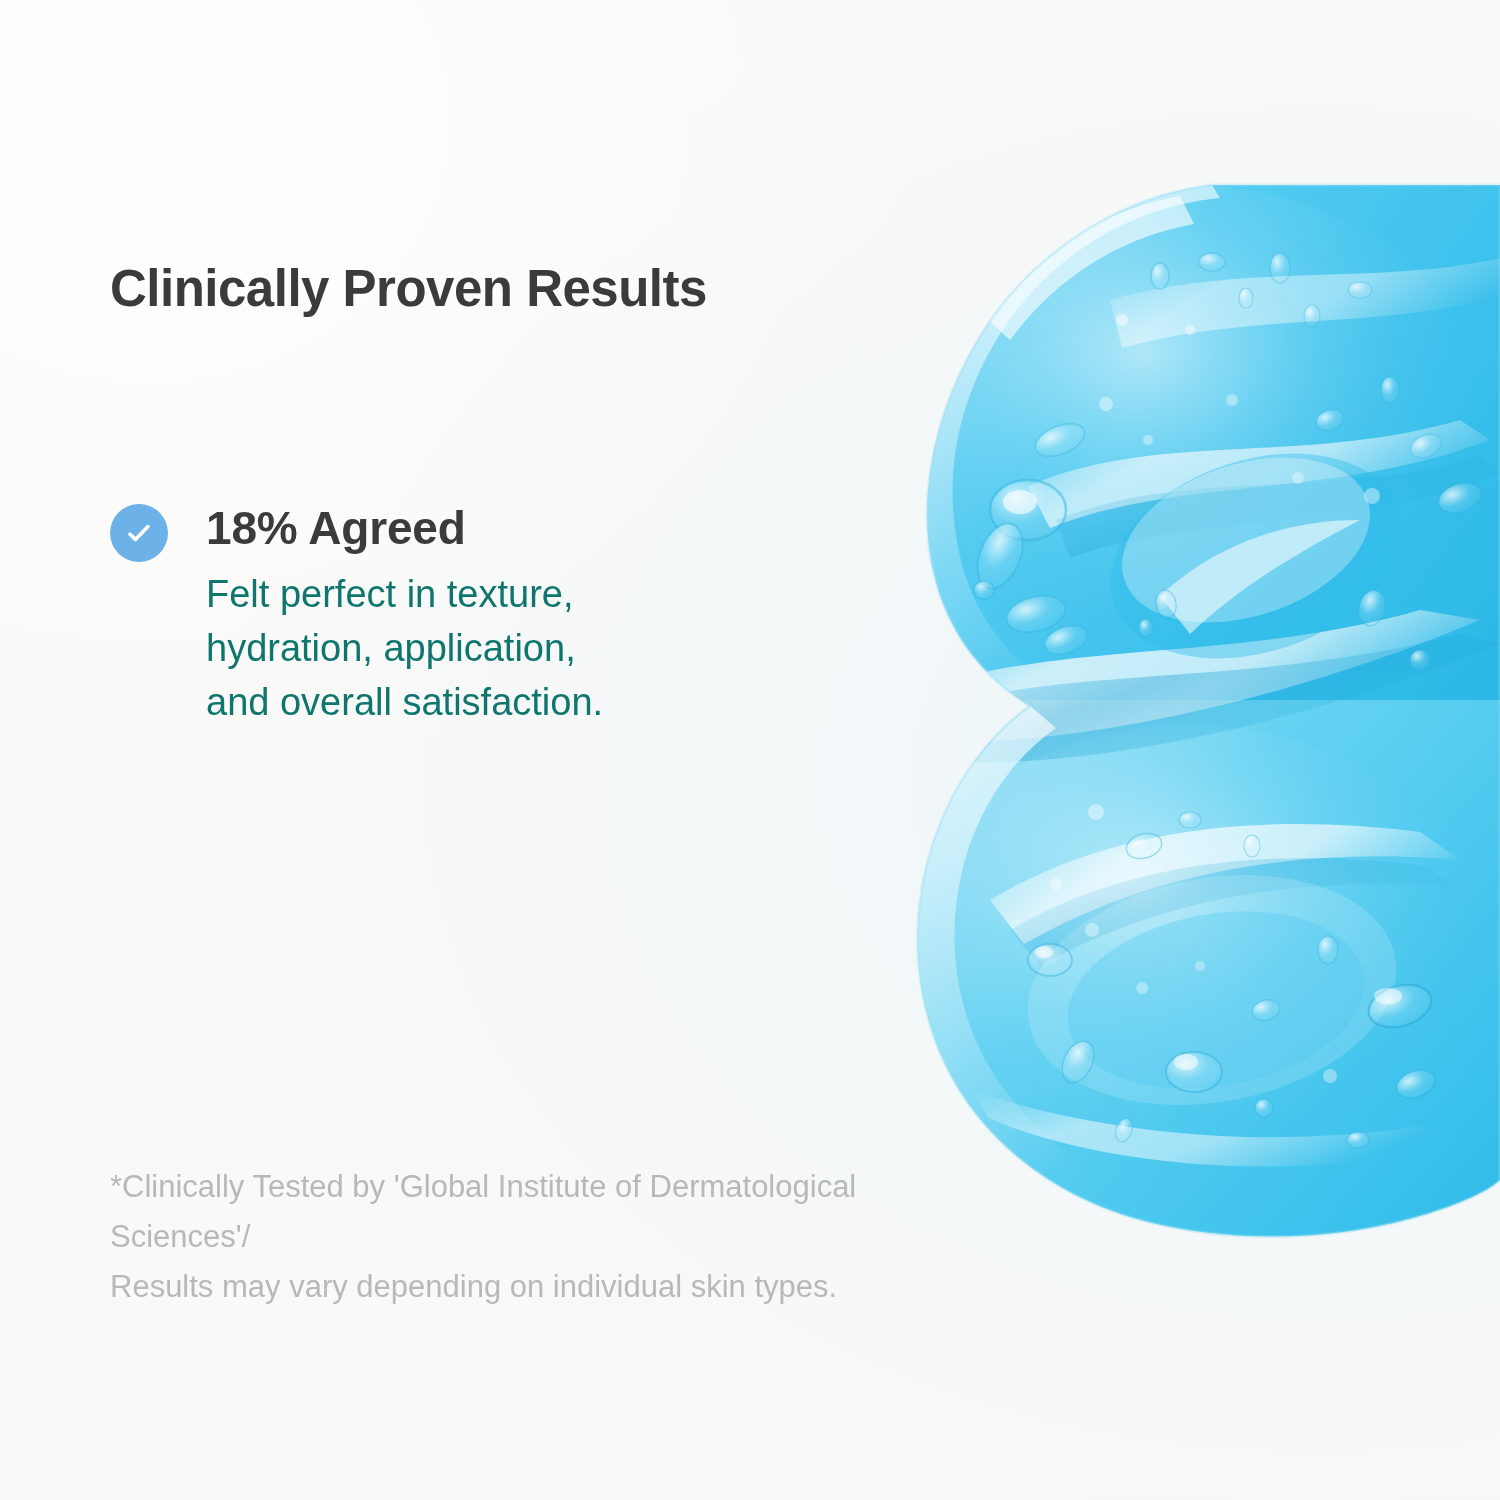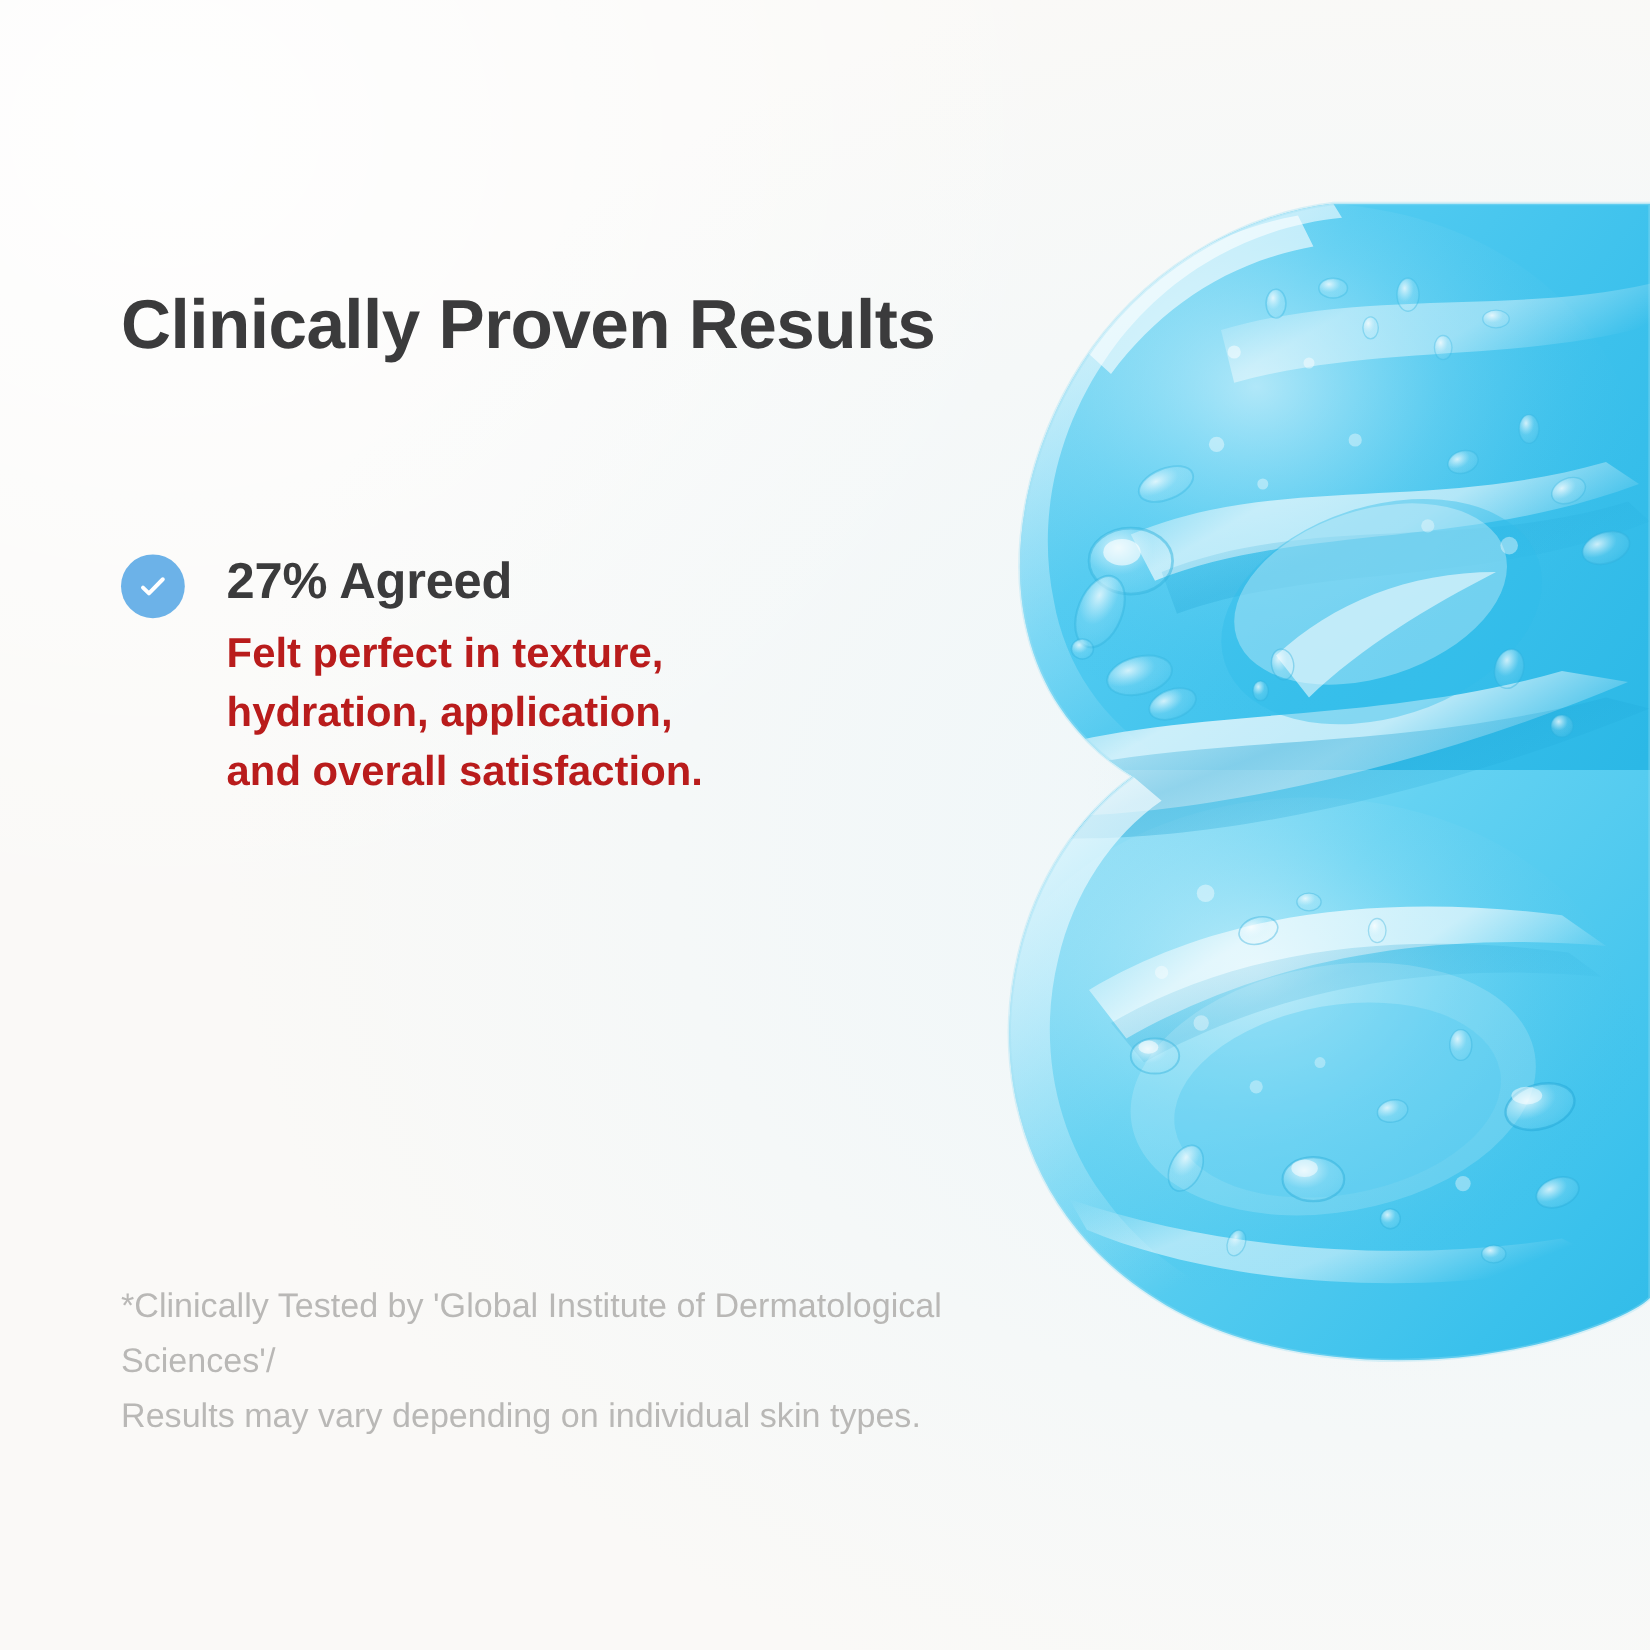--- a/index.html
+++ b/index.html
@@ -45,21 +45,21 @@
     top: 0;
     width: 880px;
     height: 1500px;
   }
 
   .headline {
     position: absolute;
     top: 262px;
     left: 0;
     margin: 0;
-    font-size: 63px;
+    font-size: 51px;
     line-height: 1.05;
     font-weight: bold;
     letter-spacing: -0.5px;
     color: #3b3b3c;
     white-space: nowrap;
   }
 
   .bullets {
     position: absolute;
     top: 498px;
@@ -93,22 +93,22 @@
     line-height: 1.32;
     font-weight: bold;
     color: #3b3b3c;
     letter-spacing: -0.2px;
     white-space: pre-line;
   }
   .bullet-body {
     margin: 8px 0 0 0;
     font-size: 38px;
     line-height: 1.43;
-    font-weight: bold;
-    color: #b91c1c;
+    font-weight: normal;
+    color: #0f766e;
     white-space: pre-line;
   }
 
   .footnote {
     position: absolute;
     left: 0;
     top: 1162px;
     margin: 0;
     font-size: 31px;
     line-height: 1.62;
@@ -308,21 +308,21 @@
     <h1 class="headline">Clinically Proven Results</h1>
 
     <div class="bullets">
 
       <div class="bullet">
         <span class="check-badge">
           <svg width="34" height="34" viewBox="0 0 34 34" xmlns="http://www.w3.org/2000/svg">
             <path d="M8 18.2 L13.4 23.4 L26 10.6" fill="none" stroke="#ffffff" stroke-width="3.6" stroke-linecap="round" stroke-linejoin="round"></path>
           </svg>
         </span>
-        <p class="bullet-title">27% Agreed</p>
+        <p class="bullet-title">18% Agreed</p>
         <p class="bullet-body">Felt perfect in texture,
 hydration, application,
 and overall satisfaction.</p>
       </div>
 
 
     </div>
 
     <p class="footnote">*Clinically Tested by 'Global Institute of Dermatological Sciences'/
 Results may vary depending on individual skin types.</p>

